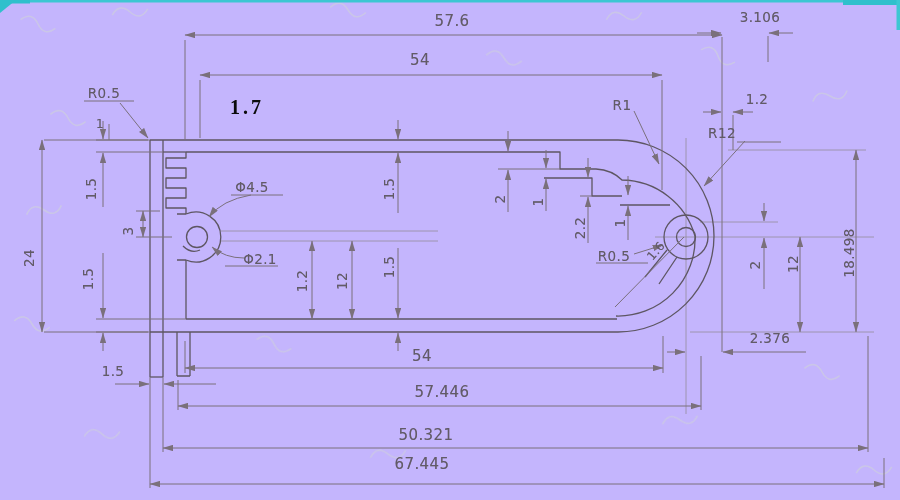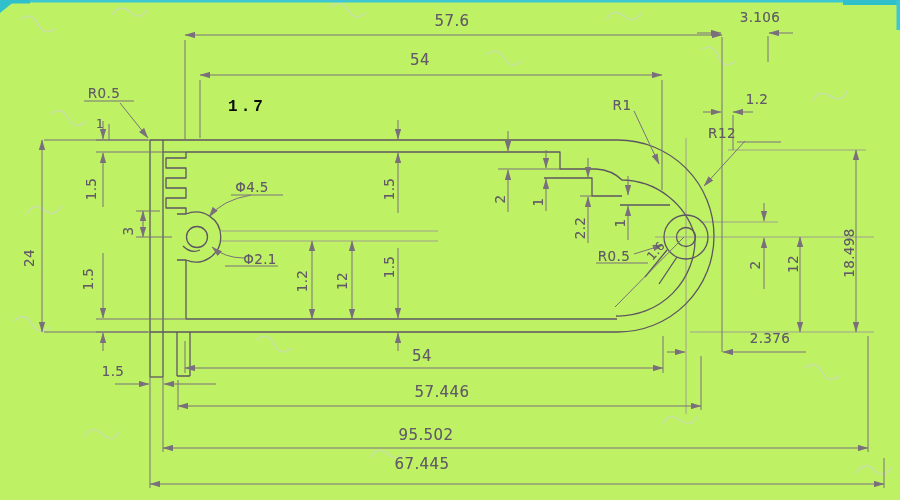--- a/index.html
+++ b/index.html
@@ -1,34 +1,34 @@
 <!DOCTYPE html>
 <html><head>
 <meta charset="utf-8">
 <style>
   html,body{margin:0;padding:0;}
   #stage{
     position:relative;width:900px;height:500px;overflow:hidden;
-    background:#bef264;
+    background:#c4b5fd;
     font-family:"DejaVu Sans",sans-serif;
     text-align:right;
   }
   #linework{position:absolute;left:0;top:0;}
   .lbl{
     position:absolute;transform:translate(-50%,-50%);
     font-size:13.5px;color:#625b67;letter-spacing:.4px;white-space:nowrap;
     text-shadow:0 0 .6px rgba(98,91,103,.45);
   }
   .v{transform:translate(-50%,-50%) rotate(-90deg);}
   .diag{transform:translate(-50%,-50%) rotate(-50deg);font-size:12px;}
   .big{font-size:15px;}
   .small{font-size:12px;}
   .note{
-    font-family:Liberation Mono, monospace;font-weight:bold;
-    color:#0b0b0b;font-size:16px;letter-spacing:3px;text-shadow:none;
+    font-family:Liberation Serif, serif;font-weight:bold;
+    color:#0b0b0b;font-size:20px;letter-spacing:3px;text-shadow:none;
   }
 </style>
 </head>
 <body>
 
 <div id="stage">
 
   <svg id="linework" width="900" height="500" viewBox="0 0 900 500">
     <defs>
       <marker id="ar" viewBox="0 0 10 6" refX="9.5" refY="3" markerWidth="11" markerHeight="6.5" orient="auto-start-reverse">
@@ -239,16 +239,16 @@
   <span class="lbl v" style="left:620px;top:223px">1</span>
   <span class="lbl" style="left:614px;top:256px">R0.5</span>
   <span class="lbl diag" style="left:656px;top:251px">1.6</span>
   <span class="lbl v" style="left:755px;top:265px">2</span>
   <span class="lbl v" style="left:793px;top:264px">12</span>
   <span class="lbl v" style="left:849px;top:253px">18.498</span>
   <span class="lbl" style="left:770px;top:338px">2.376</span>
   <span class="lbl" style="left:113px;top:371px">1.5</span>
   <span class="lbl big" style="left:422px;top:356px">54</span>
   <span class="lbl big" style="left:442px;top:392px">57.446</span>
-  <span class="lbl big" style="left:426px;top:435px">95.502</span>
+  <span class="lbl big" style="left:426px;top:435px">50.321</span>
   <span class="lbl big" style="left:422px;top:464px">67.445</span>
 
 </div>
 
 </body></html>

